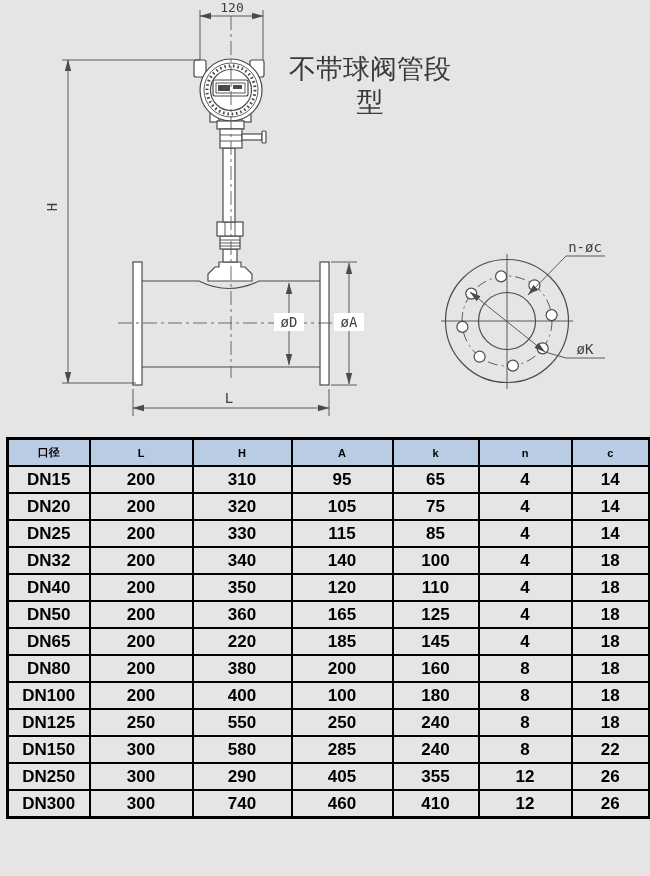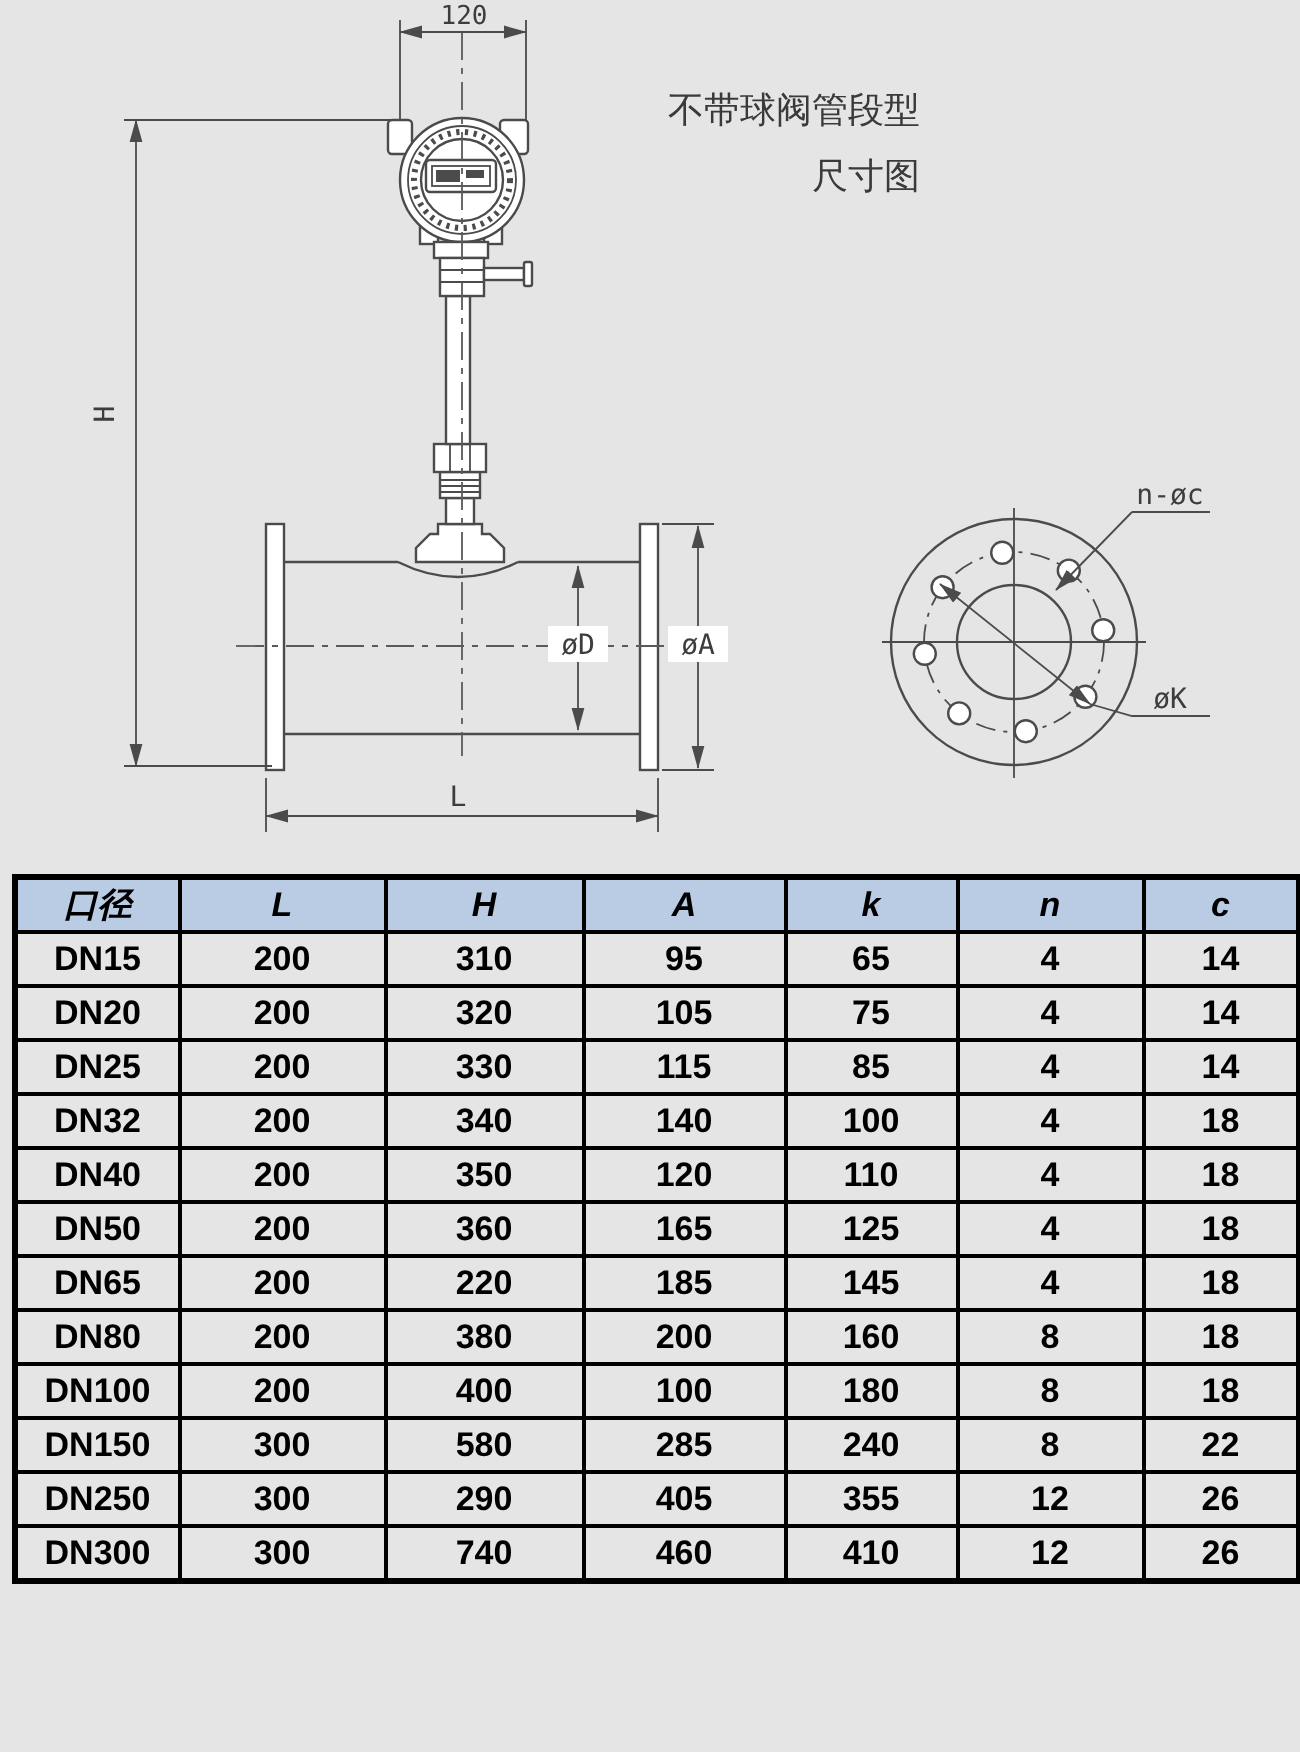--- a/index.html
+++ b/index.html
@@ -12,36 +12,36 @@
   .drawing .thin{stroke:#4b4b4b;stroke-width:0.9;fill:none;}
   .drawing .solid{stroke:#4b4b4b;stroke-width:1.2;fill:#ffffff;}
   .drawing .cl{stroke:#5a5a5a;stroke-width:0.9;fill:none;stroke-dasharray:14 4 3 4;}
   .drawing text{
     font-family:"DejaVu Sans Mono","Liberation Mono",monospace;
     fill:#3d3d3d;
   }
   .dim-label{font-size:14px;}
   .dim-label-sm{font-size:13px;}
   .title-block{
-    position:absolute;left:280px;top:39px;width:180px;
-    text-align:right;color:#3a3a3a;font-size:18px;line-height:33px;
+    position:absolute;left:280px;top:53px;width:180px;
+    text-align:center;color:#3a3a3a;font-size:27px;line-height:33px;
     font-family:"Liberation Sans",sans-serif;
   }
   table.dim-table{
     position:absolute;left:6px;top:437px;width:642px;
     border-collapse:collapse;table-layout:fixed;
     font-family:"Liberation Sans",sans-serif;
     font-weight:bold;font-size:17px;color:#000;
   }
   table.dim-table th,table.dim-table td{
     border:2px solid #000;text-align:center;vertical-align:middle;
     height:25px;padding:0;overflow:hidden;
   }
   table.dim-table{border:3px solid #000;}
-  table.dim-table th{background:#b9cce4;font-size:17px;font-style:italic;}
+  table.dim-table th{background:#b9cce4;font-size:11px;}
 </style>
 </head>
 <body>
 
 <div class="stage">
 
   <svg class="drawing" width="650" height="435" viewBox="0 0 650 435">
     <defs>
       <marker id="arr" viewBox="0 0 12 8" refX="11" refY="4" markerWidth="12" markerHeight="8" markerUnits="userSpaceOnUse" orient="auto-start-reverse">
         <path d="M0,0.8 L11.5,4 L0,7.2 Z" fill="#4b4b4b"></path>
@@ -149,21 +149,20 @@
       <g>
         <path class="thin" d="M566,256 H605"></path>
         <line class="thin" x1="566" y1="256" x2="528" y2="295" marker-end="url(#arr)"></line>
         <text class="dim-label" x="585" y="252" text-anchor="middle">n-øc</text>
       </g>
     </g>
   </svg>
 
   <div class="title-block">
     <div>不带球阀管段型</div>
-    <div>尺寸图</div>
   </div>
 
   <table class="dim-table">
     <colgroup>
       <col style="width:82px">
         <col style="width:103px">
         <col style="width:99px">
       <col style="width:101px">
         <col style="width:86px">
         <col style="width:93px">
@@ -265,20 +264,29 @@
         <tr>
           <td>DN100</td>
           <td>200</td>
           <td>400</td>
           <td>100</td>
           <td>180</td>
           <td>8</td>
           <td>18</td>
         </tr>
 
+        <tr>
+          <td>DN125</td>
+          <td>250</td>
+          <td>550</td>
+          <td>250</td>
+          <td>240</td>
+          <td>8</td>
+          <td>18</td>
+        </tr>
 
         <tr>
           <td>DN150</td>
           <td>300</td>
           <td>580</td>
           <td>285</td>
           <td>240</td>
           <td>8</td>
           <td>22</td>
         </tr>

